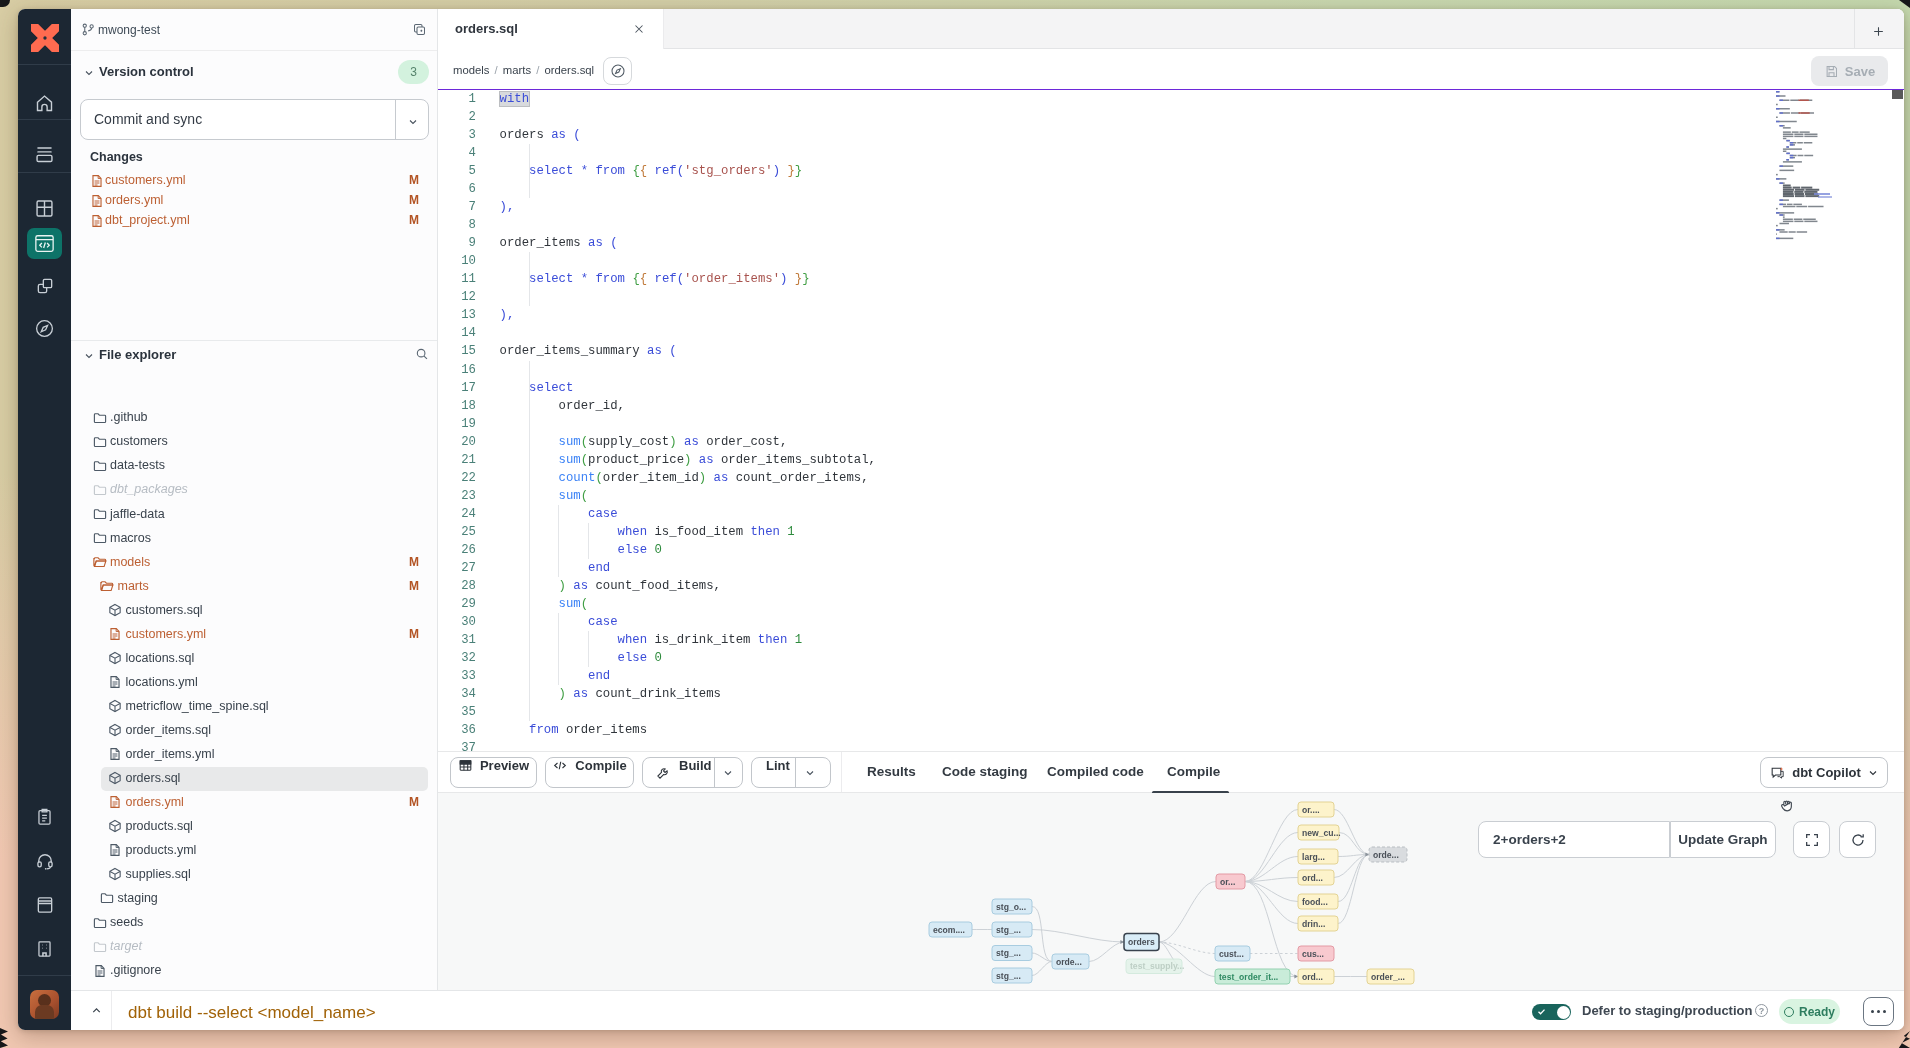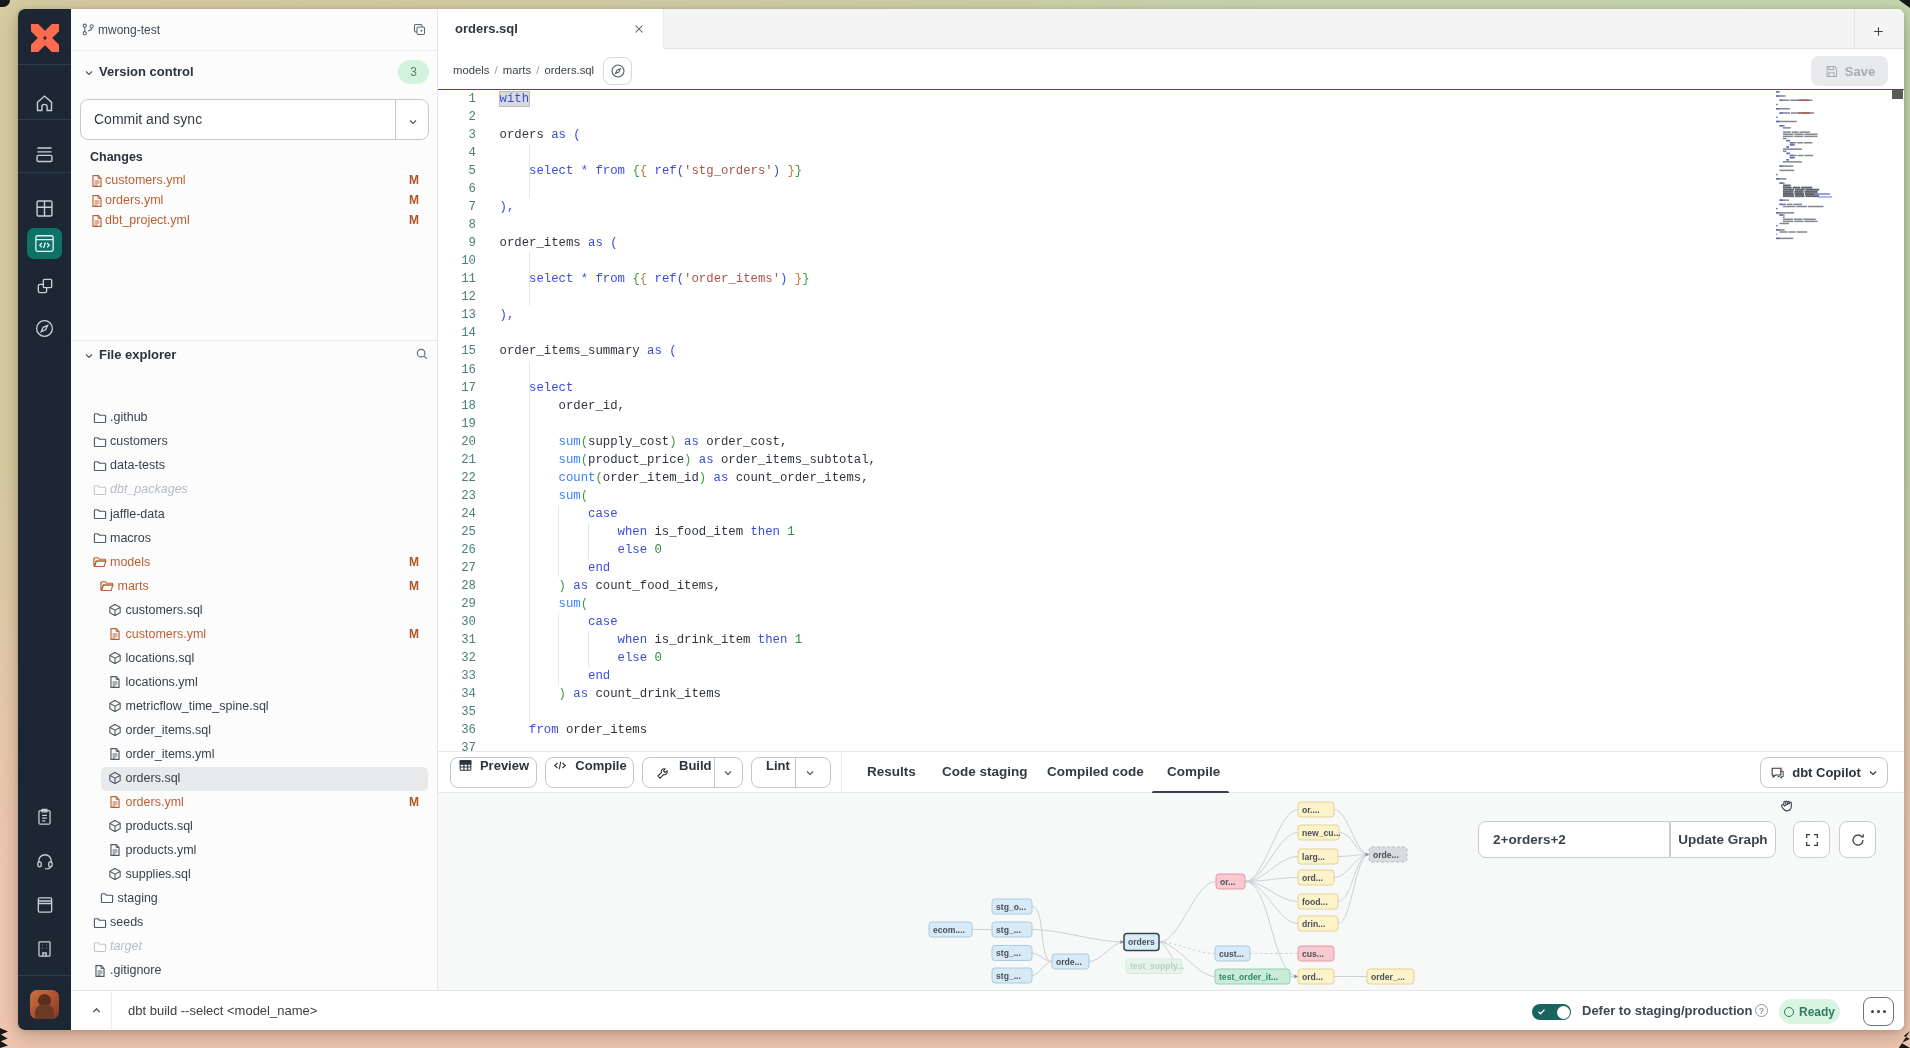--- a/index.html
+++ b/index.html
@@ -79,21 +79,21 @@
 
 .lineage{position:absolute;left:0;top:784px;width:100%;height:197px;background:#f7f8f8}
 .lsvg{position:absolute;left:0;top:0}
 .linput{position:absolute;left:1040px;top:28px;width:192px;height:37px;background:#fff;border:1px solid #c9cdd2;border-radius:8px 0 0 8px;font-size:13.5px;font-weight:600;color:#39424c;line-height:35px;padding-left:14px}
 .lupdate{position:absolute;left:1232px;top:28px;width:106px;height:37px;background:#fff;border:1px solid #c9cdd2;border-radius:0 8px 8px 0;font-size:13.5px;font-weight:600;color:#39424c;display:flex;align-items:center;justify-content:center}
 .lbtn{position:absolute;top:28px;width:37px;height:37px;background:#fff;border:1px solid #c9cdd2;border-radius:8px;color:#39424c;display:flex;align-items:center;justify-content:center}
 
 .bottombar{position:absolute;left:53px;right:0;top:981px;height:40px;background:#fff;border-top:1px solid #e4e6e8}
 .bb-chev{position:absolute;left:19px;top:12px;color:#39424c}
 .bb-div{position:absolute;left:40px;top:0;width:1px;height:100%;background:#ececee}
-.bb-cmd{position:absolute;left:57px;top:12px;font-size:13px;color:#404040}
+.bb-cmd{position:absolute;left:57px;top:12px;font-size:17px;color:#a16207}
 .toggle{position:absolute;left:1461px;top:13px;width:39px;height:16px;background:#19645c;border-radius:9px}
 .toggle:after{content:"";position:absolute;right:1.5px;top:1.5px;width:13px;height:13px;border-radius:50%;background:#fff}
 .toggle svg{position:absolute;left:5px;top:3px}
 .defer{position:absolute;left:1511px;top:12px;font-size:13px;font-weight:700;color:#3f4852}
 .qm{position:absolute;left:1684px;top:13px;width:13px;height:13px;border:1.2px solid #8f979f;border-radius:50%;color:#8f979f;font-size:9px;font-weight:700;text-align:center;line-height:13px}
 .ready{position:absolute;left:1708px;top:8px;width:61px;height:25px;background:#d9f4e1;border-radius:13px;display:flex;align-items:center;justify-content:center;gap:5px;font-size:12px;font-weight:600;color:#2e7d5f}
 .ready .c{width:10px;height:10px;border:1.5px solid #2e7d5f;border-radius:50%}
 .dots{position:absolute;left:1792px;top:6px;width:31px;height:29px;border:1px solid #6b7682;border-radius:8px;display:flex;align-items:center;justify-content:center;gap:2.5px}
 .dots i{width:3.5px;height:3.5px;border-radius:50%;background:#39424c}
 .hand{position:absolute;left:1340px;top:3px;color:#454d56}

